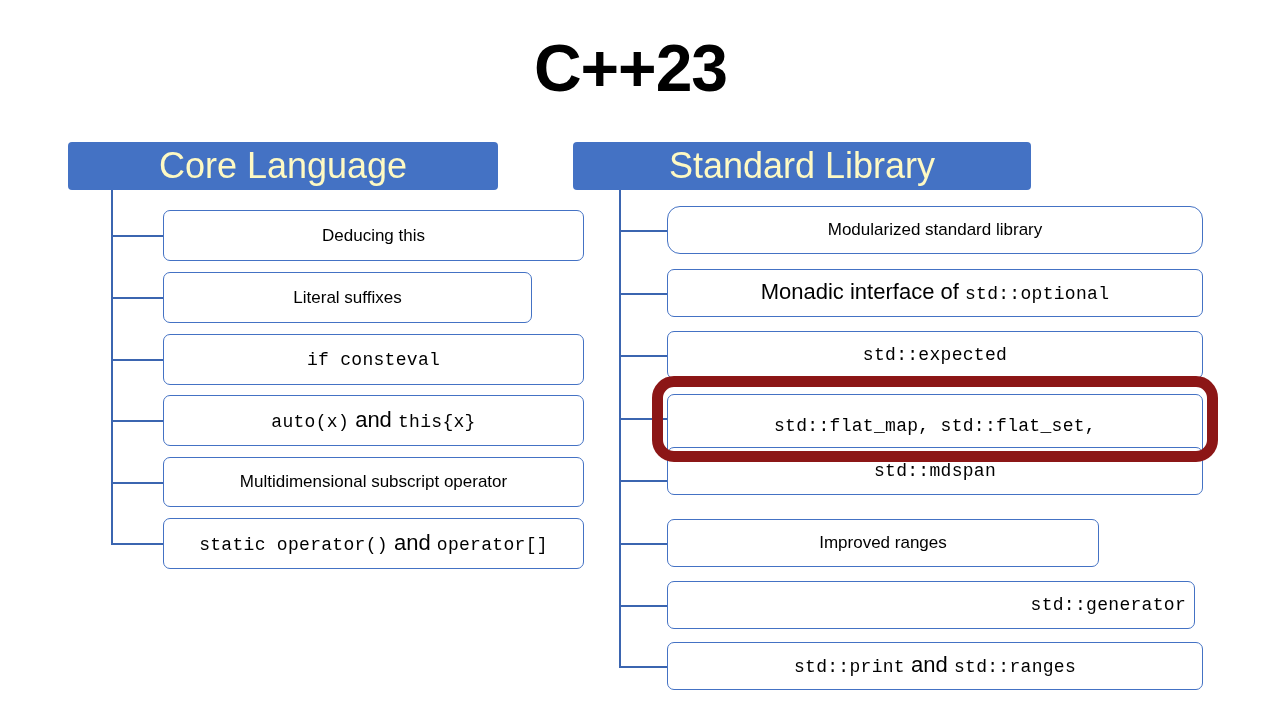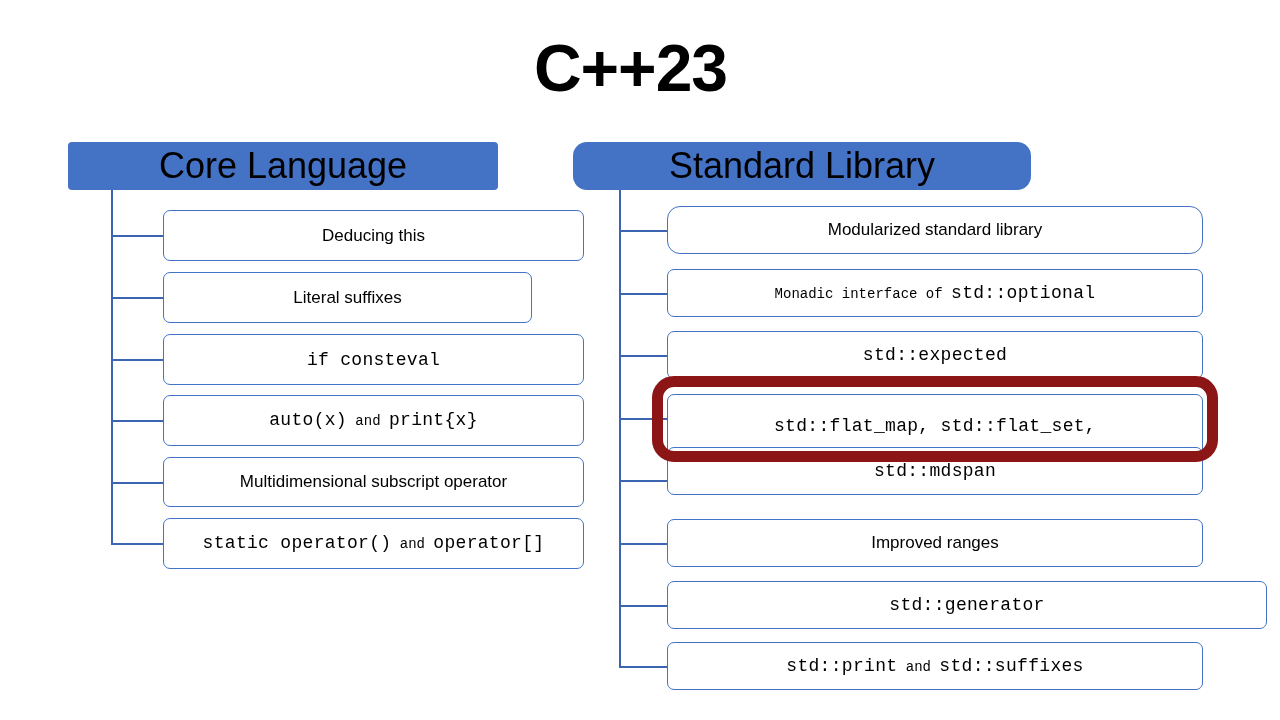--- a/index.html
+++ b/index.html
@@ -35,21 +35,21 @@
   .column {
     position: absolute;
     top: 0;
     left: 0;
   }
 
   .col-header {
     position: absolute;
     background: #4472C4;
     border-radius: 4px;
-    color: #000000;
+    color: #fef9c3;
     font-family: "Liberation Sans", sans-serif;
     font-size: 36px;
     line-height: 48px;
     text-align: center;
     white-space: nowrap;
     overflow: hidden;
   }
 
   
   .trunk {
@@ -86,22 +86,22 @@
     font-family: "Liberation Mono", monospace;
     font-size: 18px;
     letter-spacing: 0.3px;
   }
   .node .mono-part {
     font-family: "Liberation Mono", monospace;
     font-size: 18px;
     letter-spacing: 0.3px;
   }
   .node .plain-part {
-    font-family: Liberation Mono, monospace;
-    font-size: 14px;
+    font-family: Liberation Sans, sans-serif;
+    font-size: 22px;
   }
   .node .two-line {
     line-height: 26px;
   }
 
   
   .highlight-ring {
     position: absolute;
     box-sizing: border-box;
     border: 11px solid #8C1616;
@@ -132,37 +132,37 @@
     <span>Literal suffixes</span>
   </div>
 
   <div class="branch" style="left:111px; top:359px; width:52px;"></div>
   <div class="node mono" style="left:163px; top:334px; width:421px; height:51px;">
     <span>if consteval</span>
   </div>
 
   <div class="branch" style="left:111px; top:420px; width:52px;"></div>
   <div class="node" style="left:163px; top:395px; width:421px; height:51px;">
-    <span><span class="mono-part">auto(x)</span><span class="plain-part"> and </span><span class="mono-part">print{x}</span></span>
+    <span><span class="mono-part">auto(x)</span><span class="plain-part"> and </span><span class="mono-part">this{x}</span></span>
   </div>
 
   <div class="branch" style="left:111px; top:482px; width:52px;"></div>
   <div class="node" style="left:163px; top:457px; width:421px; height:50px;">
     <span>Multidimensional subscript operator</span>
   </div>
 
   <div class="branch" style="left:111px; top:543px; width:52px;"></div>
   <div class="node" style="left:163px; top:518px; width:421px; height:51px;">
     <span><span class="mono-part">static operator()</span><span class="plain-part"> and </span><span class="mono-part">operator[]</span></span>
   </div>
 </div>
 
 <div class="column">
 
-  <div class="col-header" style="left:573px; top:142px; width:458px; height:48px;border-radius:14px;">Standard Library</div>
+  <div class="col-header" style="left:573px; top:142px; width:458px; height:48px;">Standard Library</div>
 
   <div class="trunk" style="left:619px; top:190px; height:476px;"></div>
 
   <div class="branch" style="left:619px; top:230px; width:48px;"></div>
   <div class="node" style="left:667px; top:206px; width:536px; height:48px;border-radius:13px;">
     <span>Modularized standard library</span>
   </div>
 
   <div class="branch" style="left:619px; top:293px; width:48px;"></div>
   <div class="node" style="left:667px; top:269px; width:536px; height:48px;">
@@ -179,26 +179,26 @@
     <span class="two-line"><span>std::flat_map, std::flat_set,</span><br></span>
   </div>
   <div class="highlight-ring" style="left:652px; top:376px; width:566px; height:86px;"></div>
 
   <div class="branch" style="left:619px; top:480px; width:48px;"></div>
   <div class="node mono" style="left:667px; top:447px; width:536px; height:48px;">
     <span>std::mdspan</span>
   </div>
 
   <div class="branch" style="left:619px; top:543px; width:48px;"></div>
-  <div class="node" style="left:667px; top:519px; width:536px; height:48px;align-items:center;">
+  <div class="node" style="left:667px; top:519px; width:432px; height:48px;align-items:center;">
     <span>Improved ranges</span>
   </div>
 
   <div class="branch" style="left:619px; top:605px; width:48px;"></div>
-  <div class="node mono" style="left:667px; top:581px; width:600px; height:48px;">
+  <div class="node mono" style="left:667px; top:581px; width:528px; height:48px;justify-content:flex-end;">
     <span>std::generator</span>
   </div>
 
   <div class="branch" style="left:619px; top:666px; width:48px;"></div>
   <div class="node" style="left:667px; top:642px; width:536px; height:48px;">
-    <span><span class="mono-part">std::print</span><span class="plain-part"> and </span><span class="mono-part">std::suffixes</span></span>
+    <span><span class="mono-part">std::print</span><span class="plain-part"> and </span><span class="mono-part">std::ranges</span></span>
   </div>
 </div>
 
 </body></html>

